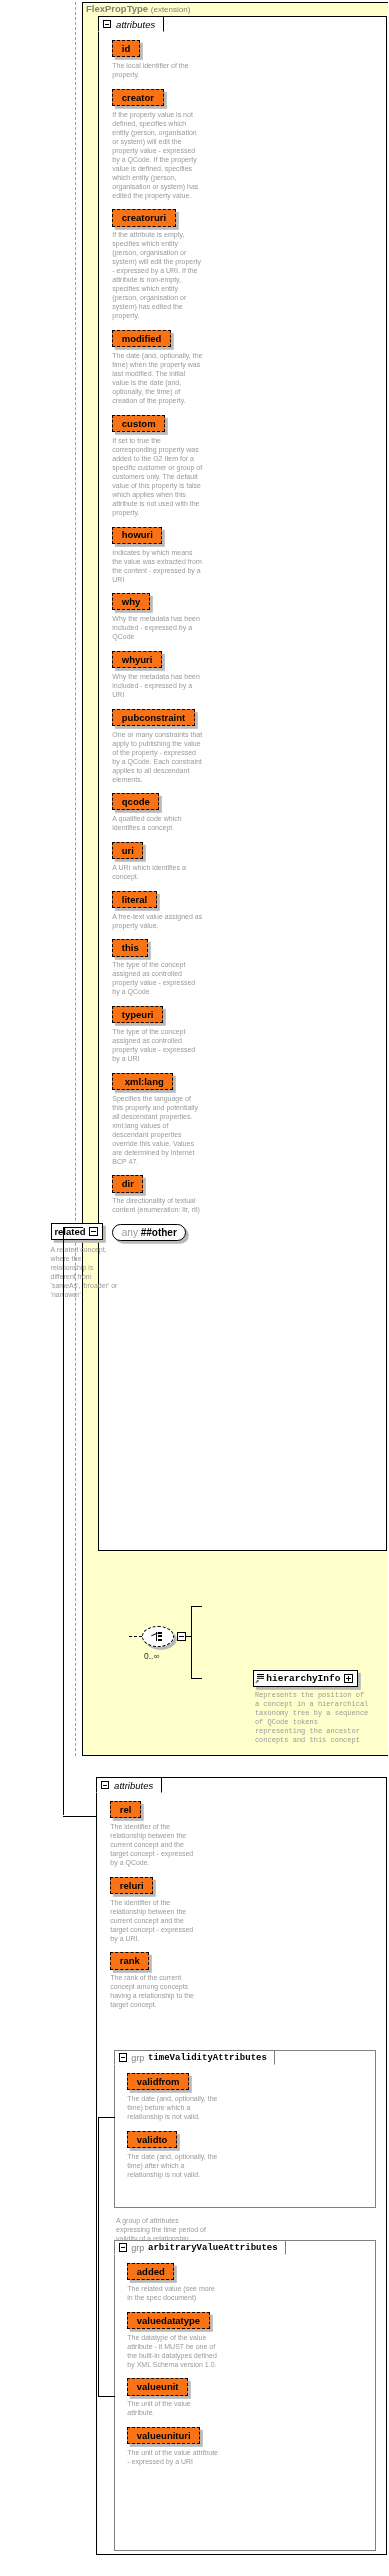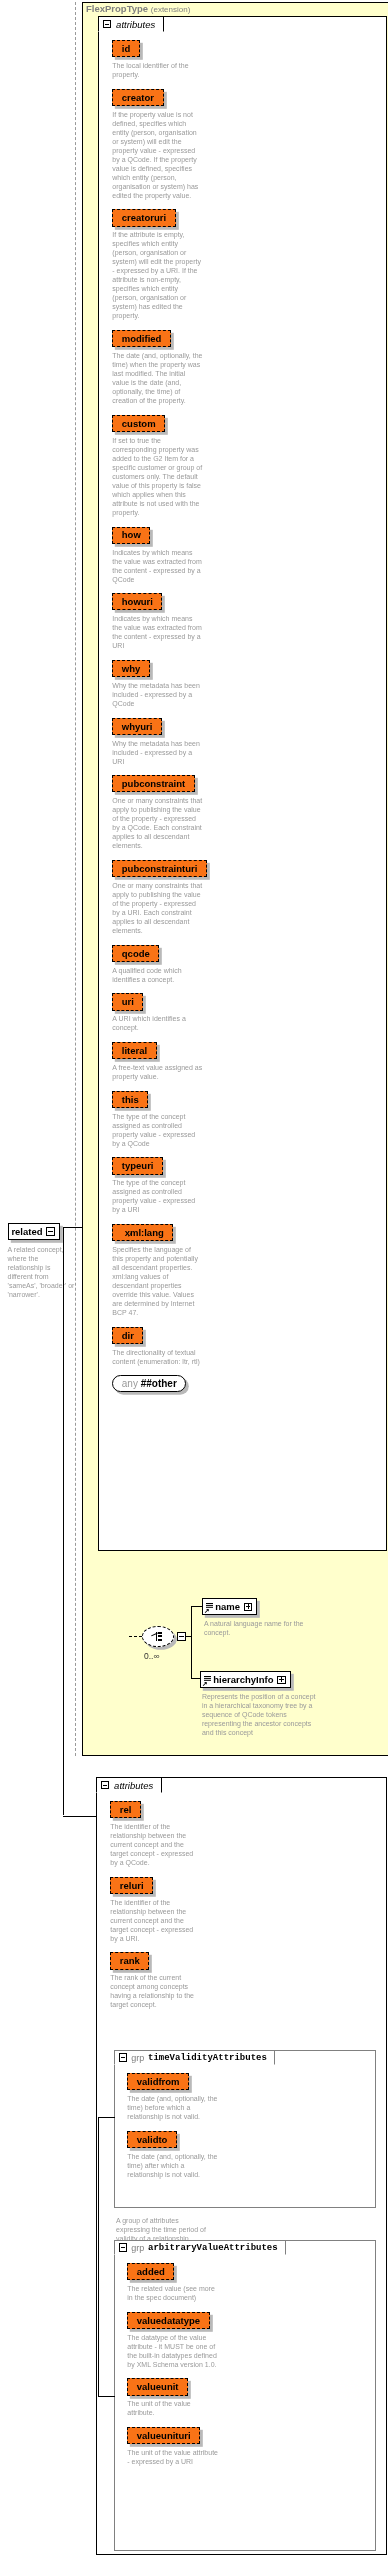--- a/index.html
+++ b/index.html
@@ -208,21 +208,21 @@
 
   .line { position: absolute; background: #000; }
   .hline { height: 0.9px; }
   .vline { width: 0.9px; }
   .dline {
     position: absolute;
     border-top: 0.9px dashed #000;
     height: 0;
   }
 
-  .abs { position: absolute; }
+  .abs { position: absolute; margin-left: 43px; }
 </style>
 </head>
 <body>
 
 <div id="page">
 
   <div class="ext-dash" style="left:75px; top:1.9px; height:1754px;"></div>
 
   <div class="ext-panel" style="left:82px; top:1.9px; width:306px; height:1754px;"></div>
 
@@ -256,24 +256,20 @@
       <div>
         <span class="attr-box">modified</span>
         <div class="desc">The date (and, optionally, the time) when the property was last modified. The initial value is the date (and, optionally, the time) of creation of the property.</div>
       </div>
 
       <div>
         <span class="attr-box">custom</span>
         <div class="desc">If set to true the corresponding property was added to the G2 Item for a specific customer or group of customers only. The default value of this property is false which applies when this attribute is not used with the property.</div>
       </div>
 
-      <div>
-        <span class="attr-box">how</span>
-        <div class="desc">Indicates by which means the value was extracted from the content - expressed by a QCode</div>
-      </div>
 
       <div>
         <span class="attr-box">howuri</span>
         <div class="desc">Indicates by which means the value was extracted from the content - expressed by a URI</div>
       </div>
 
       <div>
         <span class="attr-box">why</span>
         <div class="desc">Why the metadata has been included - expressed by a QCode</div>
       </div>
@@ -281,24 +277,20 @@
       <div>
         <span class="attr-box">whyuri</span>
         <div class="desc">Why the metadata has been included - expressed by a URI</div>
       </div>
 
       <div>
         <span class="attr-box">pubconstraint</span>
         <div class="desc">One or many constraints that apply to publishing the value of the property - expressed by a QCode. Each constraint applies to all descendant elements.</div>
       </div>
 
-      <div>
-        <span class="attr-box">pubconstrainturi</span>
-        <div class="desc">One or many constraints that apply to publishing the value of the property - expressed by a URI. Each constraint applies to all descendant elements.</div>
-      </div>
 
       <div>
         <span class="attr-box">qcode</span>
         <div class="desc">A qualified code which identifies a concept.</div>
       </div>
 
       <div>
         <span class="attr-box">uri</span>
         <div class="desc">A URI which identifies a concept.</div>
       </div>
@@ -352,31 +344,22 @@
   </div>
   <div class="card" style="left:144px; top:1651px;">0..∞</div>
 
   <span class="minus-sq" style="position:absolute; left:177px; top:1632px; margin-left:0;"></span>
 
   <div class="line vline" style="left:191px; top:1606px; height:72px;"></div>
   <div class="line hline" style="left:185px; top:1636px; width:6.6px;"></div>
   <div class="line hline" style="left:191px; top:1606px; width:11.4px;"></div>
   <div class="line hline" style="left:191px; top:1678px; width:11.4px;"></div>
 
-  <div class="abs" style="left:202px; top:1597px;">
-    <span class="elem-box">
-      <span class="lines"></span>
-      <span>name</span>
-      <span class="plus-sq"></span>
-      <span class="arrow-mark">↗</span>
-    </span>
-    <div class="desc" style="margin-left:1.9px; max-width:114px;">A natural language name for the concept.</div>
-  </div>
-
-  <div class="abs" style="left:200px; top:1670px;">
+
+  <div class="abs" style="left:210px; top:1670px;font-family:Liberation Mono, monospace;">
     <span class="elem-box">
       <span class="lines"></span>
       <span>hierarchyInfo</span>
       <span class="plus-sq"></span>
       <span class="arrow-mark">↗</span>
     </span>
     <div class="desc" style="margin-left:1.9px; max-width:116px;">Represents the position of a concept in a hierarchical taxonomy tree by a sequence of QCode tokens representing the ancestor concepts and this concept</div>
   </div>
 
   <div class="abs" style="left:7.6px; top:1221px;">

